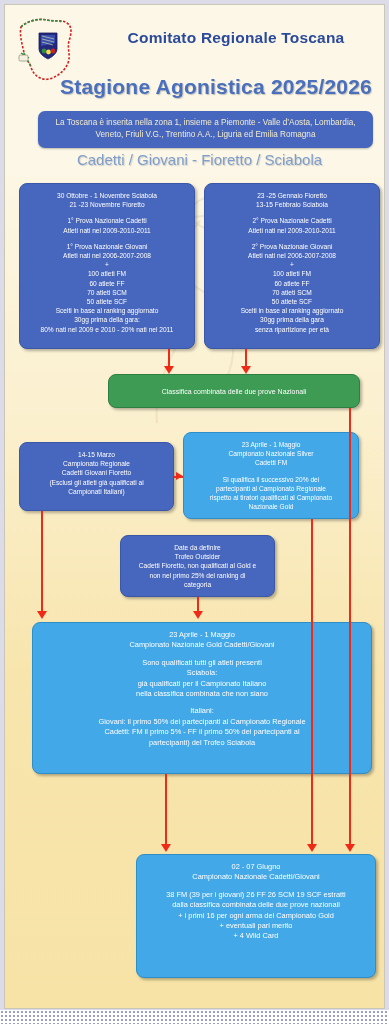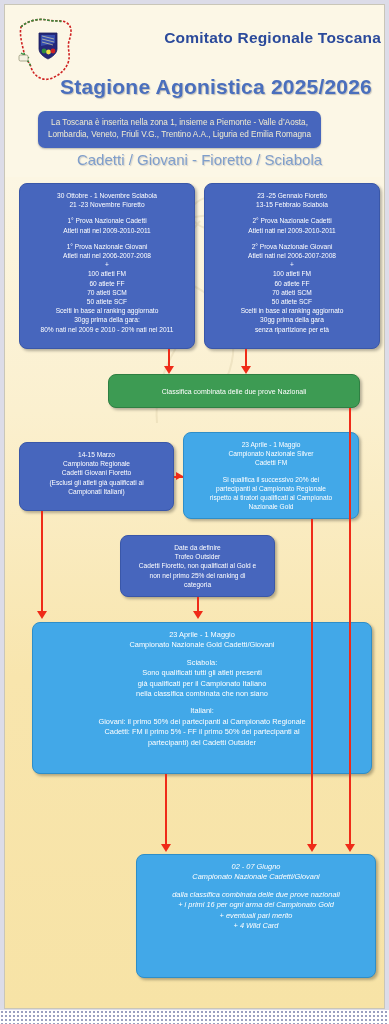--- a/index.html
+++ b/index.html
@@ -74,37 +74,37 @@
     width: 72px; height: 72px;
   }
   #title-main {
     position: absolute;
     left: 86px; top: 24px;
     width: 290px;
     font-size: 15.5px;
     font-weight: bold;
     color: #2b4a9b;
     letter-spacing: .2px;
-    text-align: right;
+    text-align: center;
   }
   #title-season {
     position: absolute;
     left: 55px; top: 70px;
     width: 340px;
     font-size: 21px;
     font-weight: bold;
     color: #4a6fbd;
     text-shadow: 1px 1px 1px rgba(150,150,150,.55);
     text-align: left;
     letter-spacing: .2px;
   }
   #zone-banner {
     position: absolute;
     left: 33px; top: 106px;
-    width: 283px;
+    width: 335px;
     padding: 6px 8px 7px 8px;
     box-sizing: border-box;
     background: #4766bd;
     border-radius: 7px;
     color: #f2ecd0;
     font-size: 8.2px;
     line-height: 12px;
     text-align: center;
     box-shadow: 0 1px 2px rgba(0,0,0,.25);
   }
@@ -142,21 +142,21 @@
   #node-prova2 { left: 199px; top: 178px; width: 176px; height: 166px; }
   #node-classifica {
     left: 103px; top: 369px; width: 252px; height: 34px;
     display: flex; align-items: center; justify-content: center;
     font-size: 7px;
   }
   #node-regionale { left: 14px;  top: 437px; width: 155px; height: 69px; }
   #node-silver    { left: 178px; top: 427px; width: 176px; height: 87px; }
   #node-outsider  { left: 115px; top: 530px; width: 155px; height: 62px; }
   #node-gold      { left: 27px;  top: 617px; width: 340px; height: 152px; }
-  #node-finale    { left: 131px; top: 849px; width: 240px; height: 124px; font-style: italic; }
+  #node-finale    { left: 131px; top: 849px; width: 240px; height: 124px; }
 
   
   .conn {
     position: absolute;
     background: #ef2b18;
   }
   .vline { width: 2px; }
   .hline { height: 2px; }
   .ahead {
     position: absolute;
@@ -299,37 +299,38 @@
           <span class="line">non nel primo 25% del ranking di</span>
           <span class="line">categoria</span>
         </div>
     </div>
 
     <div id="node-gold" class="node sky nb nb9">
       <div id="body-gold">
           <span class="line">23 Aprile - 1 Maggio</span>
           <span class="line">Campionato Nazionale Gold Cadetti/Giovani</span>
           <span class="spacer"></span>
+          <span class="line">Sono qualificati tutti gli atleti presenti</span>
           <span class="line">Sciabola:</span>
-          <span class="line">Sono qualificati tutti gli atleti presenti</span>
           <span class="line">già qualificati per il Campionato Italiano</span>
           <span class="line">nella classifica combinata che non siano</span>
           <span class="spacer"></span>
           <span class="line">Italiani:</span>
           <span class="line">Giovani: il primo 50% dei partecipanti al Campionato Regionale</span>
           <span class="line">Cadetti: FM il primo 5% - FF il primo 50% dei partecipanti al</span>
-          <span class="line">partecipanti) del Cadetti Outsider</span>
+          <span class="line">partecipanti) del Trofeo Sciabola</span>
         </div>
     </div>
 
     <div id="node-finale" class="node sky nb nb9">
       <div id="body-finale">
           <span class="line">02 - 07 Giugno</span>
           <span class="line">Campionato Nazionale Cadetti/Giovani</span>
           <span class="spacer"></span>
+          <span class="line">38 FM (39 per i giovani) 26 FF 26 SCM 19 SCF estratti</span>
           <span class="line">dalla classifica combinata delle due prove nazionali</span>
           <span class="line">+ i primi 16 per ogni arma del Campionato Gold</span>
           <span class="line">+ eventuali pari merito</span>
           <span class="line">+ 4 Wild Card</span>
         </div>
     </div>
 
     <div class="conn vline" style="left:163px; top:344px; height:18px;"></div>
     <div class="ahead" style="left:159px; top:361px;"></div>
 

